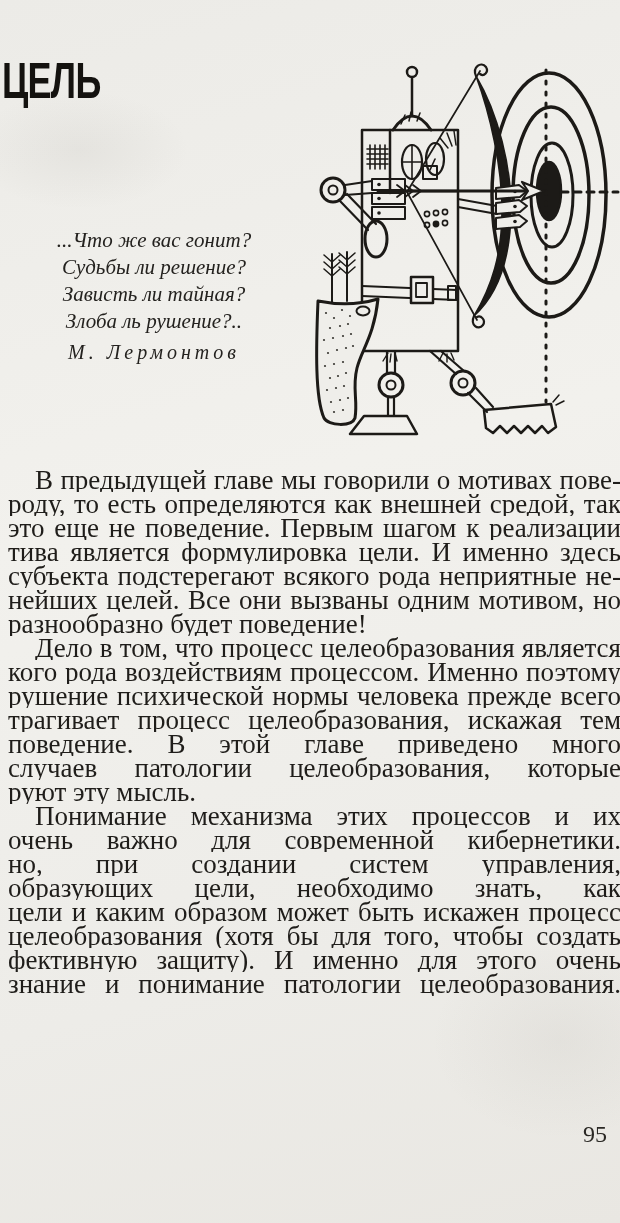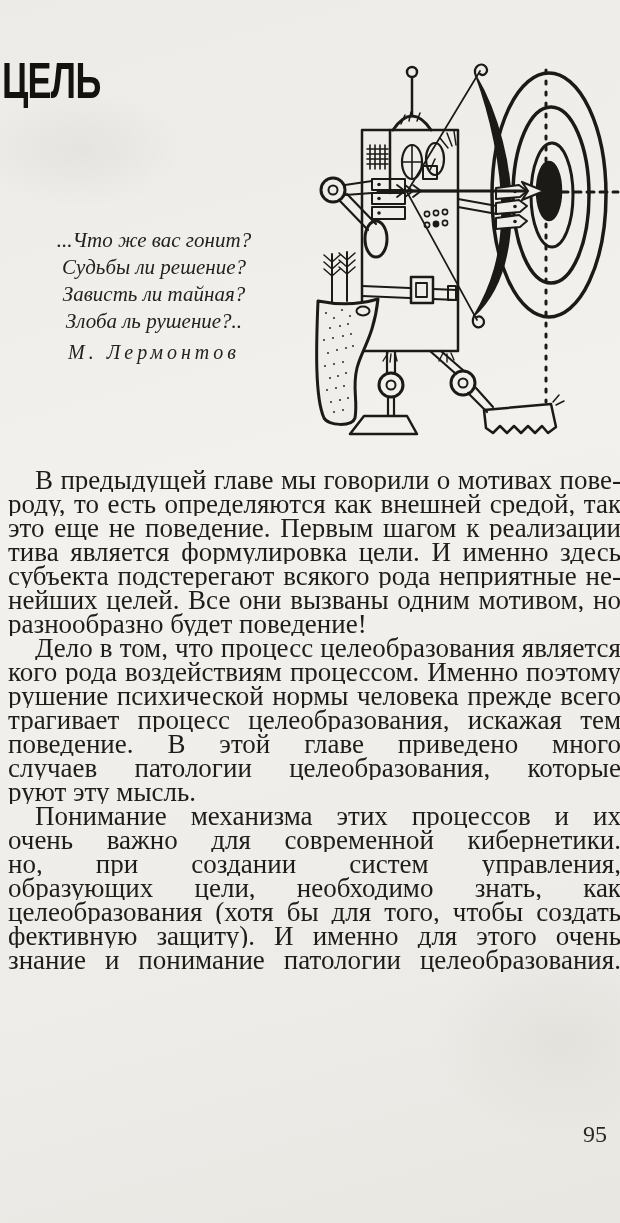--- a/index.html
+++ b/index.html
@@ -190,19 +190,20 @@
       <div class="bline">трагивает процесс целеобразования, искажая тем самым</div>
       <div class="bline">поведение. В этой главе приведено много клинических</div>
       <div class="bline">случаев патологии целеобразования, которые иллюстри-</div>
       <div class="bline last">руют эту мысль.</div>
     </div>
     <div class="para">
       <div class="bline first">Понимание механизма этих процессов и их патологии</div>
       <div class="bline">очень важно для современной кибернетики. Действитель-</div>
       <div class="bline">но, при создании систем  управления,  самостоятельно</div>
       <div class="bline">образующих цели, необходимо знать, как образуются эти</div>
+      <div class="bline">цели и каким образом может быть  искажен процесс</div>
       <div class="bline">целеобразования (хотя бы для того, чтобы создать эф-</div>
       <div class="bline">фективную защиту). И именно для  этого очень важно</div>
       <div class="bline last">знание и понимание патологии целеобразования.  Едва</div>
     </div>
   </div>
 
 <div class="page-number">95</div>
 
 </body></html>

